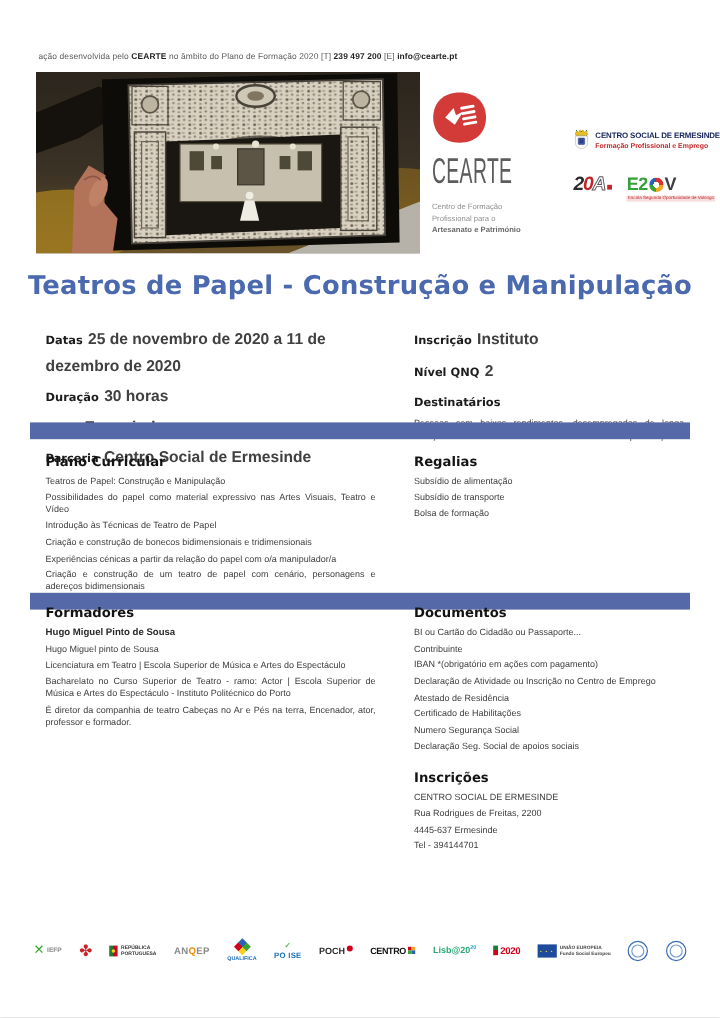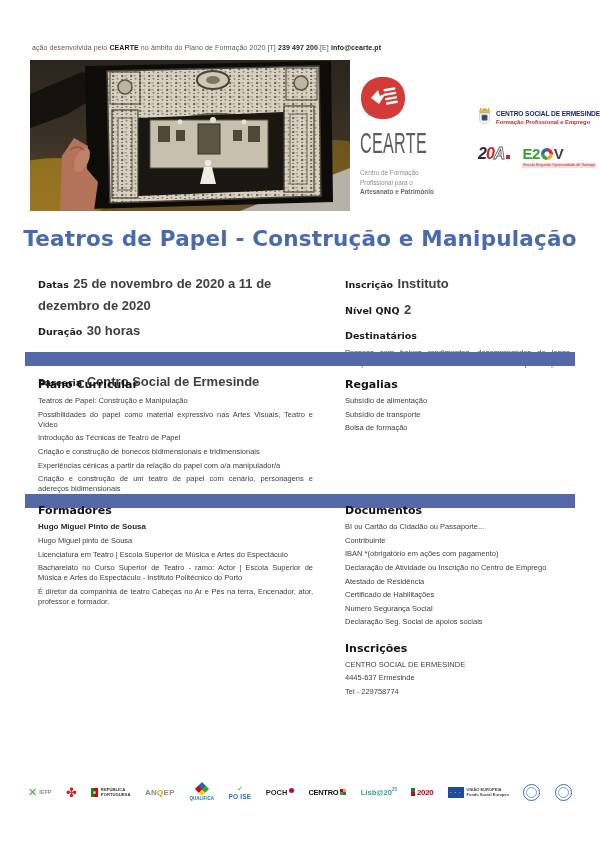--- a/index.html
+++ b/index.html
@@ -282,22 +282,23 @@
         <div class="item">IBAN *(obrigatório em ações com pagamento)</div>
         <div class="item">Declaração de Atividade ou Inscrição no Centro de Emprego</div>
         <div class="item">Atestado de Residência</div>
         <div class="item">Certificado de Habilitações</div>
         <div class="item">Numero Segurança Social</div>
         <div class="item">Declaração Seg. Social de apoios sociais</div>
       </div>
       <div class="insc">
         <div class="h2">Inscrições</div>
         <div class="item">CENTRO SOCIAL DE ERMESINDE</div>
+        <div class="item">Rua Rodrigues de Freitas, 2200</div>
         <div class="item">4445-637 Ermesinde</div>
-        <div class="item">Tel - 229758774</div>
+        <div class="item">Tel - 394144701</div>
       </div>
     </div>
   </div>
 
   <div class="footer-logos">
     <div class="flogo">
       <div class="iefp-row">
           <span class="iefp-x">✕</span>
           <span class="iefp-t">IEFP</span>
         </div>

